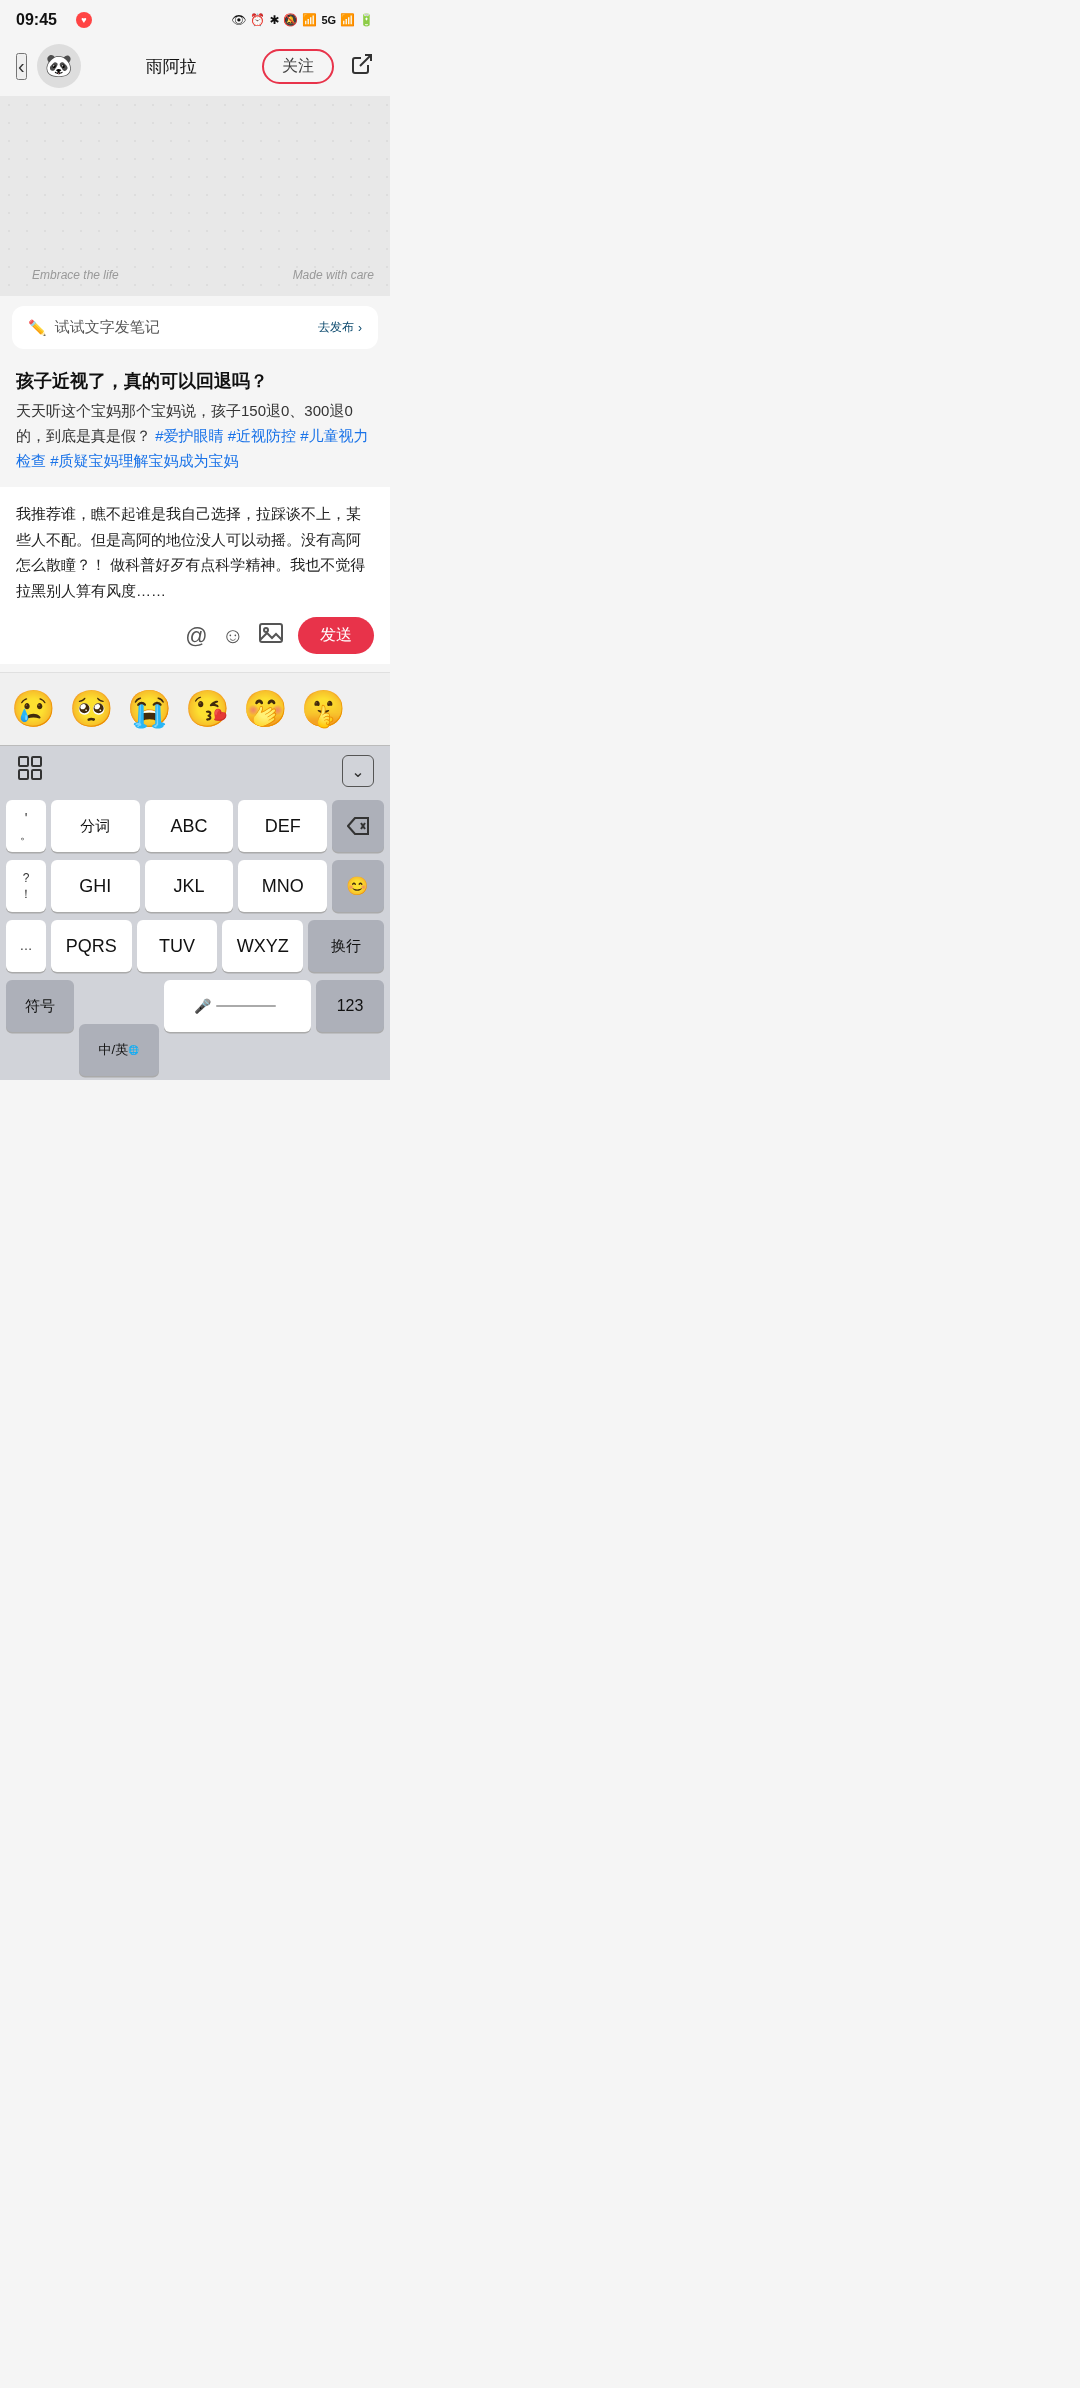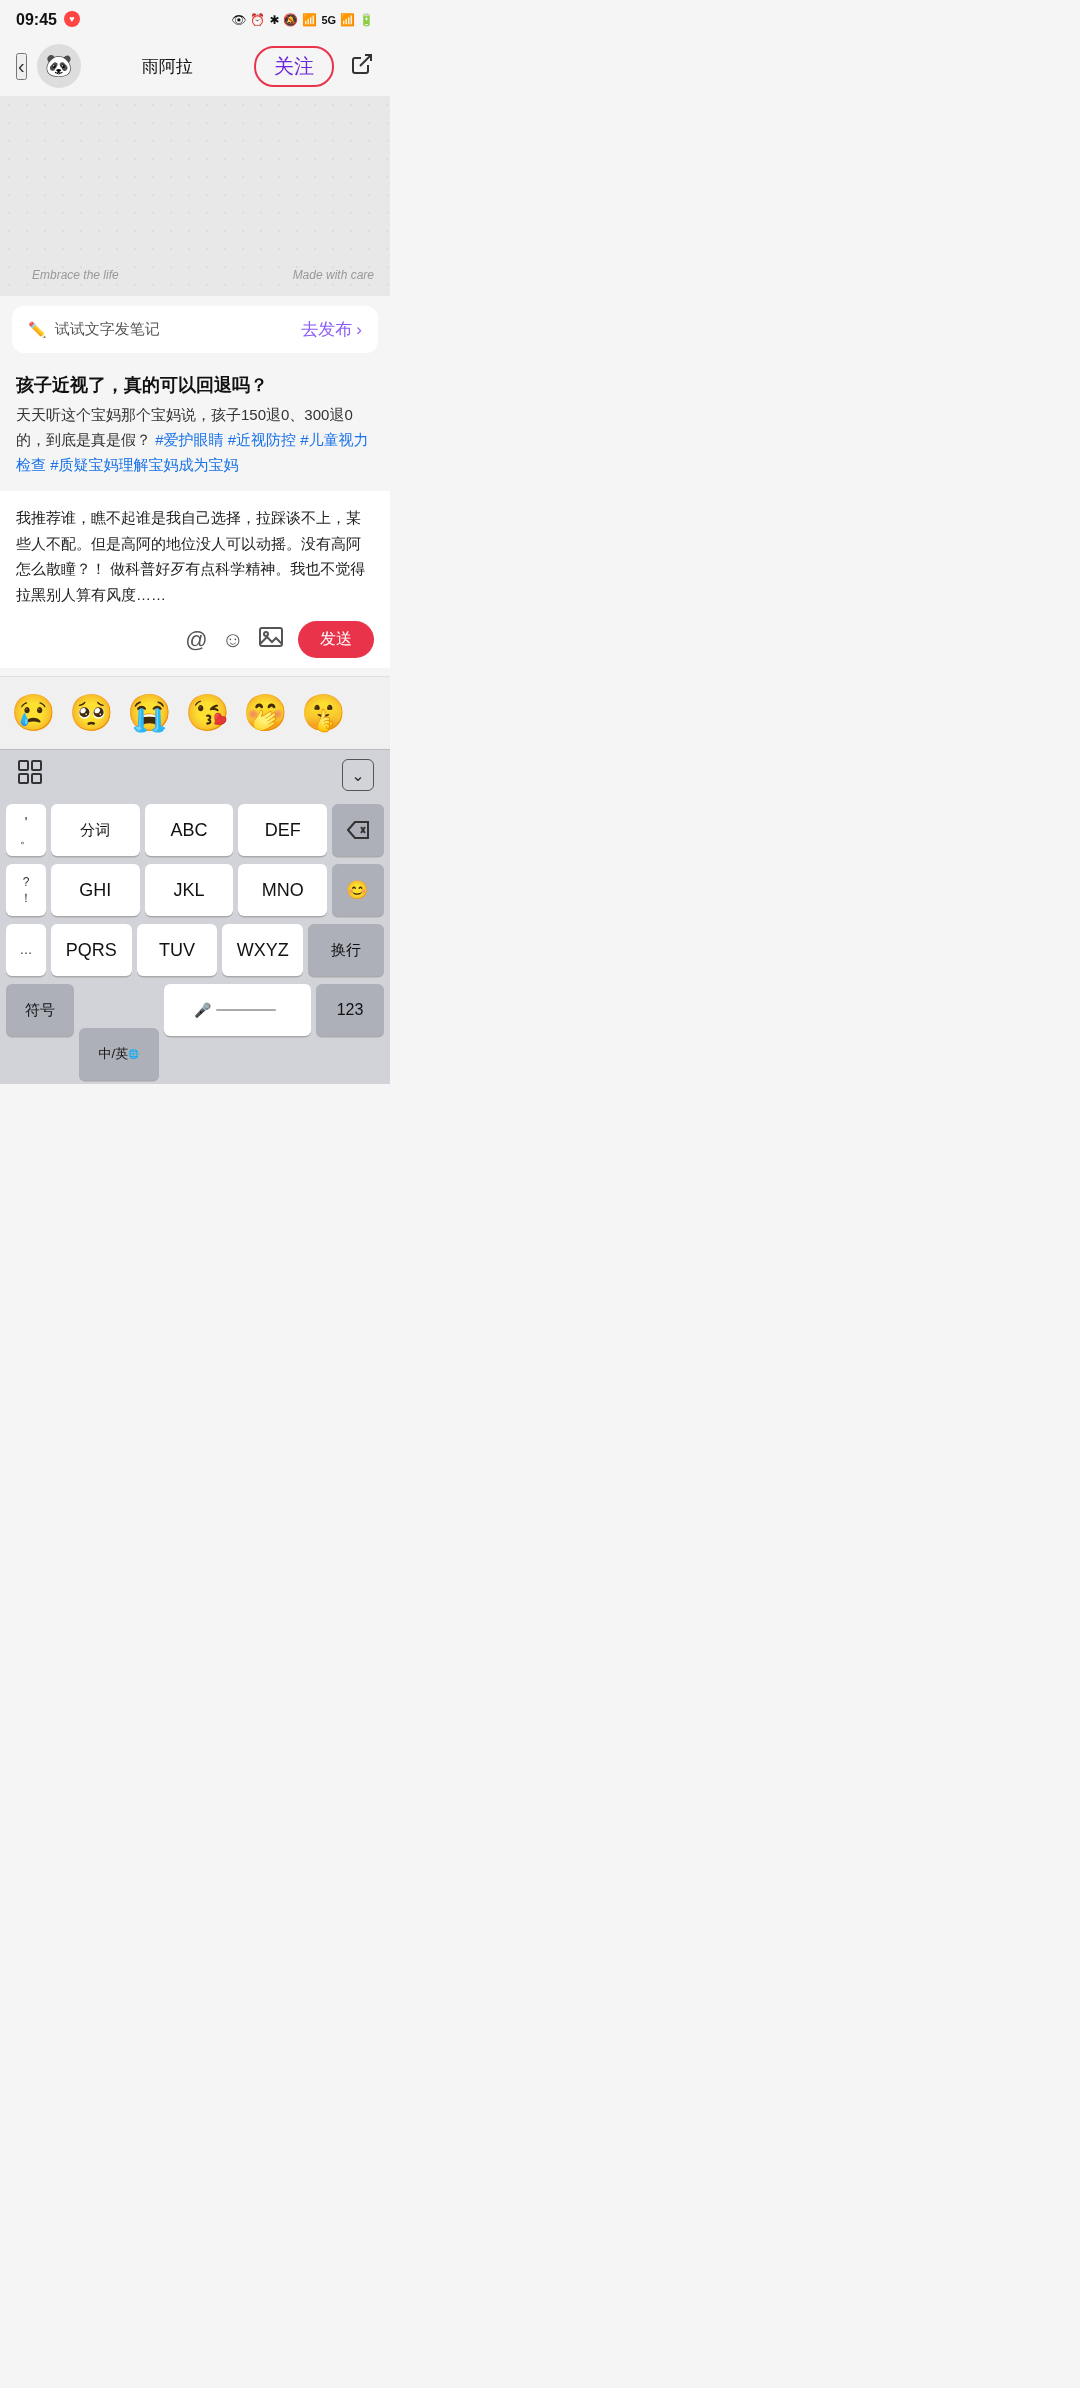--- a/index.html
+++ b/index.html
@@ -73,25 +73,25 @@
     }
     .username {
       flex: 1;
       font-size: 17px;
       font-weight: 500;
       color: #111;
       text-align: center;
     }
     .follow-btn {
       border: 2px solid #e8334a;
-      color: #6d28d9;
+      color: #404040;
       background: transparent;
       border-radius: 20px;
       padding: 5px 18px;
-      font-size: 20px;
+      font-size: 16px;
       cursor: pointer;
     }
     .share-btn {
       font-size: 20px;
       color: #333;
       cursor: pointer;
       margin-left: 6px;
     }
 
     
@@ -151,22 +151,22 @@
       justify-content: space-between;
     }
     .write-bar-left {
       display: flex;
       align-items: center;
       gap: 8px;
       color: #555;
       font-size: 15px;
     }
     .write-bar-right {
-      color: #8b5cf6;
-      font-size: 17px;
+      color: #0c4a6e;
+      font-size: 12px;
       display: flex;
       align-items: center;
       gap: 4px;
     }
 
     
     .content-area {
       background: #f5f5f5;
       padding: 10px 16px 6px;
     }
@@ -348,21 +348,21 @@
     .key.num {
       background: #adb0b9;
       flex: 0 0 68px;
       font-size: 16px;
     }
   </style>
 </head>
 <body>
 
 <div class="status-bar">
-  <div style="display:flex;align-items:flex-start;gap:4px;">
+  <div style="display:flex;align-items:center;gap:16px;">
     <span class="status-time">09:45</span>
     <div class="heart-badge">♥</div>
   </div>
   <div class="status-icons">
     <span>👁</span>
     <span>⏰</span>
     <span>✱</span>
     <span>🔕</span>
     <span>📶</span>
     <span style="font-size:11px;font-weight:700;">5G</span>

